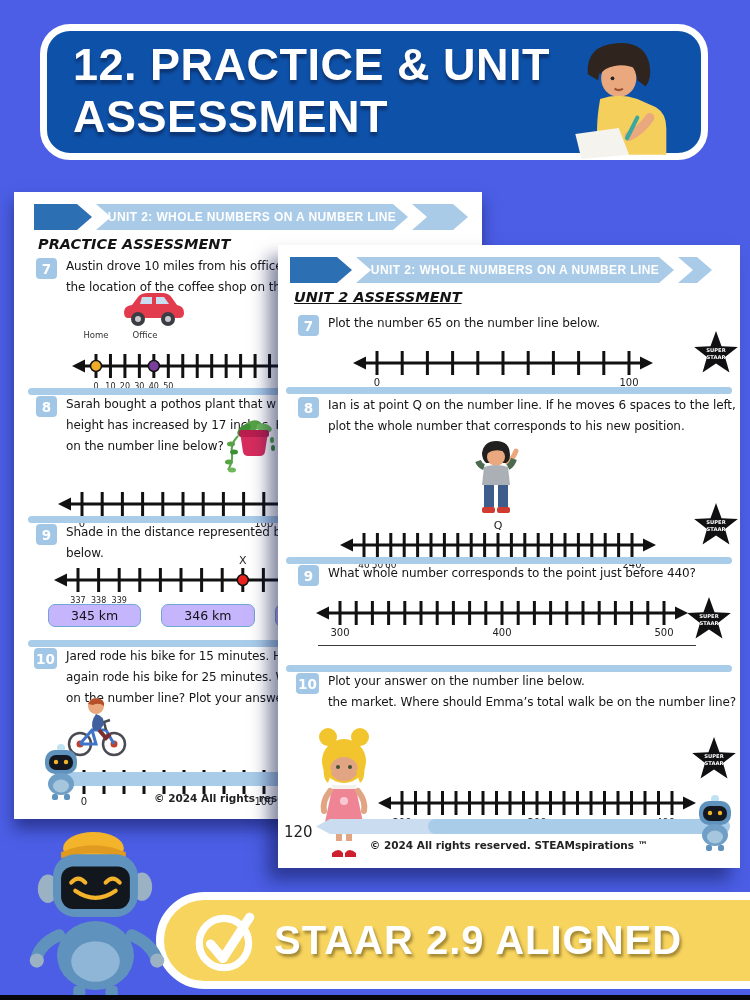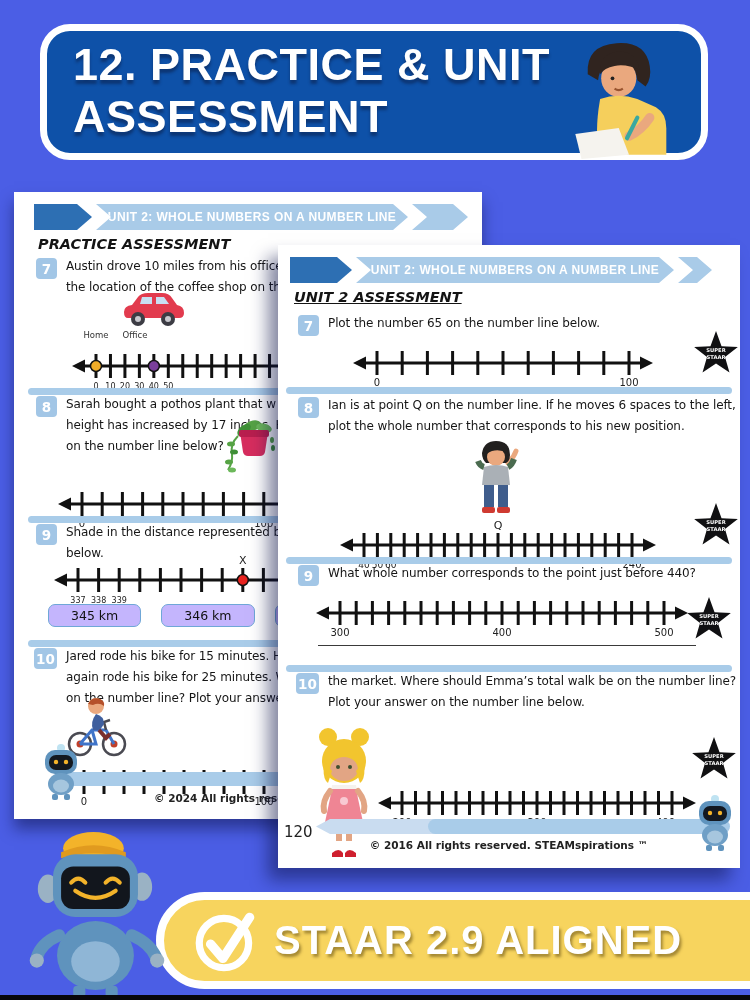--- a/index.html
+++ b/index.html
@@ -85,21 +85,21 @@
     <svg class="illus" style="left:108px;top:96px;" width="64" height="44" viewBox="0 0 64 44">
       <path d="M6 30 Q2 30 2 24 Q2 18 10 17 L16 9 Q19 5 26 5 L40 5 Q47 5 50 10 L55 17 Q62 18 62 25 Q62 30 57 30 Z" fill="#e23b4e"></path>
       <path d="M20 9 L18 16 L30 16 L30 9 Z" fill="#c8dff2"></path>
       <path d="M34 9 L34 16 L47 16 L42 9 Z" fill="#c8dff2"></path>
       <circle cx="16" cy="31" r="7" fill="#3c3c44"></circle>
         <circle cx="16" cy="31" r="3" fill="#c9c9cf"></circle>
       <circle cx="46" cy="31" r="7" fill="#3c3c44"></circle>
         <circle cx="46" cy="31" r="3" fill="#c9c9cf"></circle>
     </svg>
     <div class="tiny" style="left:62px;top:138px;">Home</div>
-    <div class="tiny" style="left:101px;top:138px;">Office</div>
+    <div class="tiny" style="left:111px;top:138px;">Office</div>
     <div class="nl" style="left:58px;top:150px;width:212px;height:50px;"><svg width="212" height="50" viewBox="0 0 212 50">
           <line x1="5" y1="24" x2="212" y2="24" stroke="#111" stroke-width="3"></line>
           <polygon points="0,24 13,17.5 13,30.5" fill="#111"></polygon>
           <line x1="24" y1="12" x2="24" y2="36" stroke="#111" stroke-width="3"></line>
           <line x1="38.46153846153846" y1="12" x2="38.46153846153846" y2="36" stroke="#111" stroke-width="3"></line>
           <line x1="52.92307692307692" y1="12" x2="52.92307692307692" y2="36" stroke="#111" stroke-width="3"></line>
           <line x1="67.38461538461539" y1="12" x2="67.38461538461539" y2="36" stroke="#111" stroke-width="3"></line>
           <line x1="81.84615384615384" y1="12" x2="81.84615384615384" y2="36" stroke="#111" stroke-width="3"></line>
           <line x1="96.3076923076923" y1="12" x2="96.3076923076923" y2="36" stroke="#111" stroke-width="3"></line>
           <line x1="110.76923076923077" y1="12" x2="110.76923076923077" y2="36" stroke="#111" stroke-width="3"></line>
@@ -377,22 +377,22 @@
       <polygon points="22,0 27.3,14.7 42.9,15.2 30.6,24.8 34.9,39.8 22,31 9.1,39.8 13.4,24.8 1.1,15.2 16.7,14.7" fill="#101012"></polygon>
       <text x="22" y="20.5" text-anchor="middle" font-size="5" font-weight="bold" fill="#fff">SUPER</text>
       <text x="22" y="26.5" text-anchor="middle" font-size="5" font-weight="bold" fill="#fff">STAAR</text>
     </svg>
     <div class="ansline" style="left:40px;top:400px;width:378px;"></div>
 
     <div class="divider" style="left:8px;top:420px;width:446px;"></div>
 
     <div class="numbox" style="left:18px;top:428px;">10</div>
     <div class="qtext" style="left:50px;top:426px;">
+      <div>Plot your answer on the number line below.</div>
       <div>the market. Where should Emma’s total walk be on the number line?</div>
-      <div>Plot your answer on the number line below.</div>
     </div>
     <svg class="illus" style="left:34px;top:482px;" width="64" height="138" viewBox="0 0 64 138">
       <circle cx="16" cy="10" r="9" fill="#f2c52e"></circle>
       <circle cx="48" cy="10" r="9" fill="#f2c52e"></circle>
       <circle cx="32" cy="34" r="22" fill="#f2c52e"></circle>
       <ellipse cx="32" cy="42" rx="14" ry="12" fill="#e2a584"></ellipse>
       <circle cx="26" cy="40" r="2" fill="#3f5030"></circle>
       <circle cx="38" cy="40" r="2" fill="#3f5030"></circle>
       <path d="M12 34 Q10 52 16 56 L20 44 Z" fill="#f2c52e"></path>
       <path d="M52 34 Q54 52 48 56 L44 44 Z" fill="#f2c52e"></path>
@@ -449,21 +449,21 @@
       <circle cx="16" cy="20" r="2.2" fill="#f3b32a"></circle>
       <circle cx="26" cy="20" r="2.2" fill="#f3b32a"></circle>
       <ellipse cx="21" cy="42" rx="13" ry="11" fill="#6f9fc6"></ellipse>
       <ellipse cx="21" cy="44" rx="8" ry="6.5" fill="#a6c6de"></ellipse>
       <rect x="12" y="52" width="6" height="6" rx="2" fill="#5f93bd"></rect>
       <rect x="24" y="52" width="6" height="6" rx="2" fill="#5f93bd"></rect>
     </svg>
     <div class="fcap" style="left:38px;top:574px;width:150px;height:15px;"></div>
     <div class="fbar" style="left:150px;top:574px;width:302px;height:15px;"></div>
     <div class="pnum" style="left:6px;top:578px;">120</div>
-    <div class="fnote" style="left:0;top:594px;width:100%;text-align:center;">© 2016 All rights reserved. STEAMspirations ™</div>
+    <div class="fnote" style="left:0;top:594px;width:100%;text-align:center;">© 2024 All rights reserved. STEAMspirations ™</div>
   </div>
 
   <div id="bottombanner">
     <svg width="72" height="72" viewBox="0 0 70 70" style="margin-left:26px;flex:0 0 auto;">
       <circle cx="33" cy="37" r="24" fill="none" stroke="#fff" stroke-width="7"></circle>
       <path d="M20 38 L32 52 L58 12" stroke="#fff" stroke-width="9" fill="none" stroke-linecap="round" stroke-linejoin="round"></path>
     </svg>
     <span class="lbl">STAAR 2.9 ALIGNED</span>
   </div>
 

